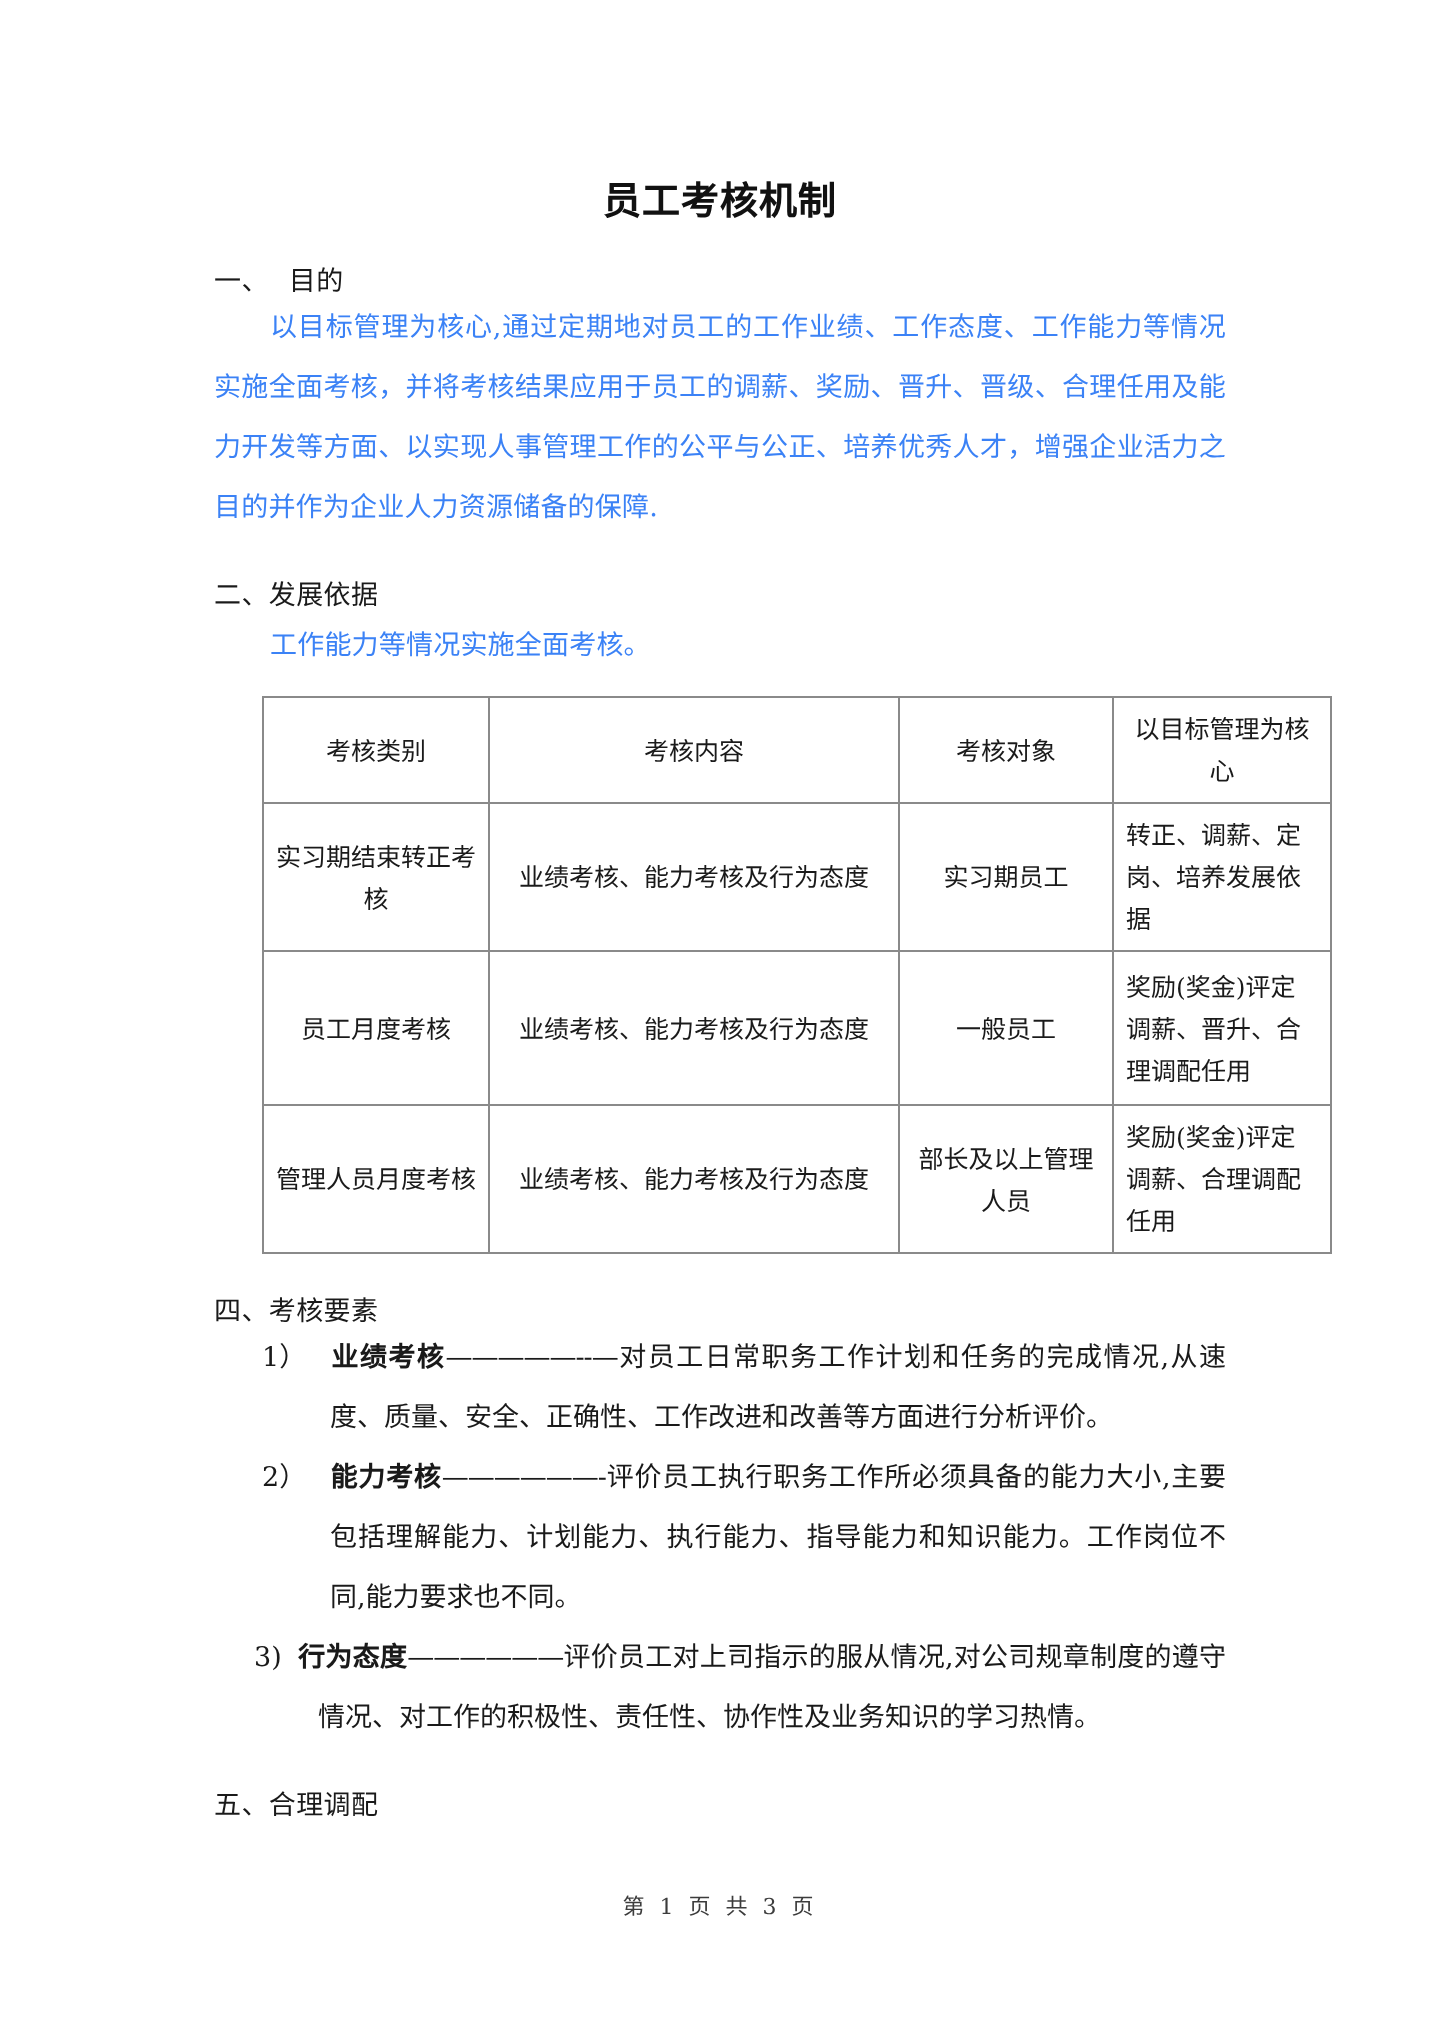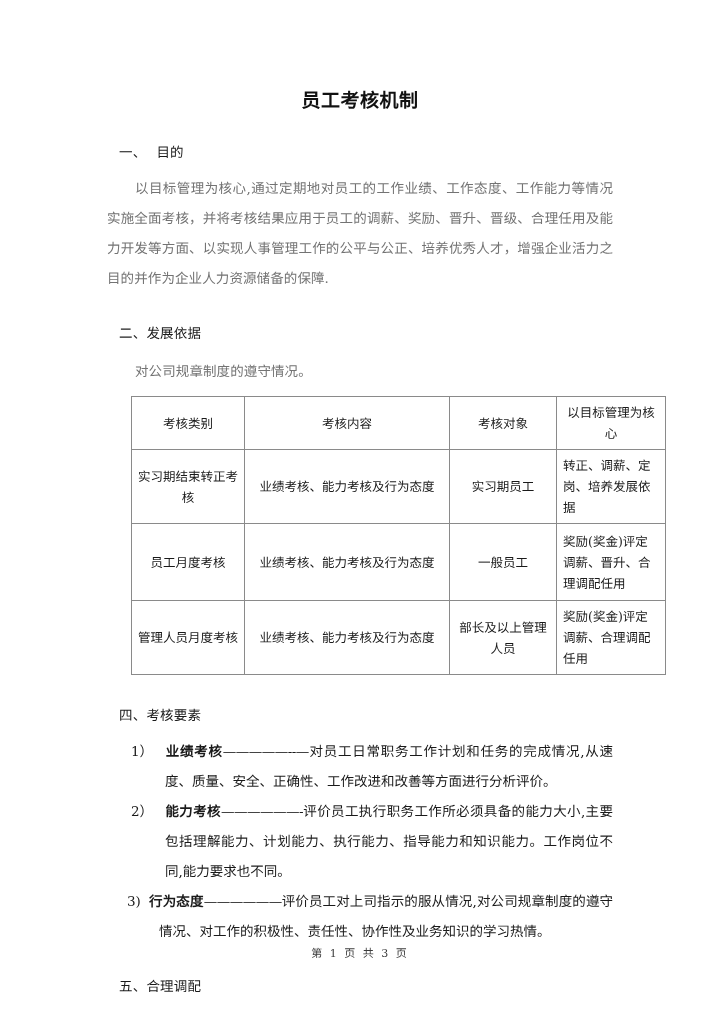--- a/index.html
+++ b/index.html
@@ -36,36 +36,36 @@
     font-weight: bold;
     letter-spacing: 0.5px;
     margin: 0;
     padding-top: 85px;
     color: #111;
   }
 
   
   .sec-head {
     font-size: 13.5px;
-    margin: 12px;
+    margin: 0;
     padding-top: 17px;
     color: #1a1a1a;
     letter-spacing: 0.2px;
     white-space: nowrap;
   }
   .sec-head .num-gap { display: inline-block; width: 10px; }
 
   
   .para {
     font-size: 13.5px;
     line-height: 30px;
     margin: 0;
     text-align: justify;
     text-justify: inter-ideograph;
-    color: #737373;
+    color: #3b82f6;
     letter-spacing: 0.1px;
   }
   .para.indent {
     text-indent: 28px;
   }
   .para.tight {
     line-height: 26px;
     padding-top: 4px;
   }
 
@@ -164,21 +164,21 @@
 
 <div class="page">
   <div class="content">
 
     <h1 class="doc-title">员工考核机制</h1>
 
     <div class="sec-head"><span>一、</span><span class="num-gap"></span><span>目的</span></div>
     <p class="para indent">以目标管理为核心,通过定期地对员工的工作业绩、工作态度、工作能力等情况实施全面考核，并将考核结果应用于员工的调薪、奖励、晋升、晋级、合理任用及能力开发等方面、以实现人事管理工作的公平与公正、培养优秀人才，增强企业活力之目的并作为企业人力资源储备的保障.</p>
 
     <div class="sec-head"><span>二、</span><span>发展依据</span></div>
-    <p class="para indent tight">对公司规章制度的遵守情况。</p>
+    <p class="para indent tight">工作能力等情况实施全面考核。</p>
 
 
     <div class="tbl-wrap">
       <table class="assess">
         <thead>
           <tr>
             <th class="col-cat">考核类别</th>
             <th class="col-cont">考核内容</th>
             <th class="col-obj">考核对象</th>
             <th class="col-res">以目标管理为核心</th>

